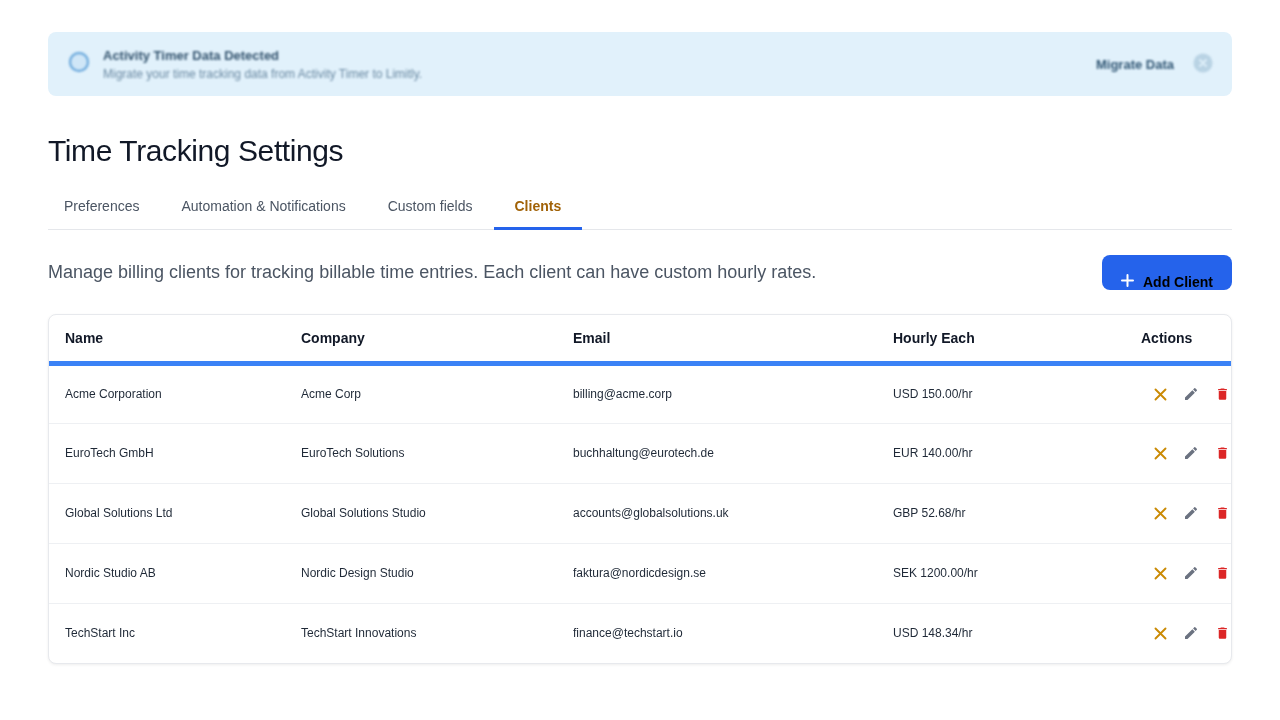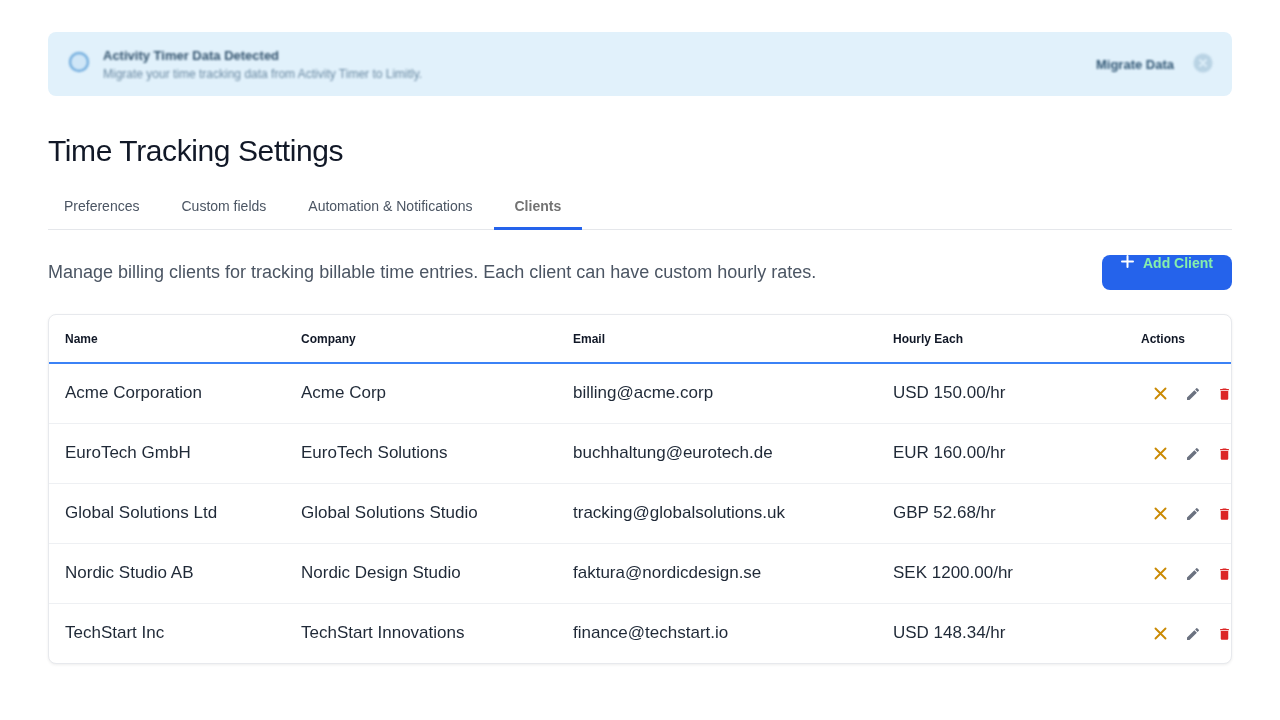--- a/index.html
+++ b/index.html
@@ -52,59 +52,59 @@
     border-bottom: 1px solid #e5e7eb;
   }
   .tab {
     border: none; background: transparent; cursor: pointer;
     font-family: inherit; font-size: 14px; color: #4b5563;
     padding: 0 21px 13px 21px;
     margin-bottom: -1px;
     border-bottom: 3px solid transparent;
   }
   .tab:first-child { padding-left: 16px; }
-  .tab.active { color: #737373; font-weight: 600; border-bottom-color: #2563eb; }
+  .tab.active { color: #a16207; font-weight: 600; border-bottom-color: #2563eb; }
 
   
   .toolbar {
     margin-top: 25px;
     display: flex;
     align-items: center;
     justify-content: space-between;
   }
   .description { font-size: 18px; color: #4b5563; }
   .add-client-btn {
-    display: flex; align-items: flex-start; gap: 9px;
-    background: #2563eb; color: #86efac;
+    display: flex; align-items: flex-end; gap: 9px;
+    background: #2563eb; color: #000000;
     border: none; border-radius: 8px; cursor: pointer;
     font-family: inherit; font-size: 14px; font-weight: 600;
     height: 35px; padding: 0 19px;
   }
 
   
   .card {
     margin-top: 24px;
     border: 1px solid #e7e9ed;
     border-radius: 8px;
     box-shadow: 0 1px 3px rgba(0,0,0,0.07);
     overflow: hidden;
     background: #ffffff;
   }
   table { width: 100%; border-collapse: collapse; table-layout: fixed; }
   col.c-name { width: 236px; } col.c-company { width: 272px; }
   col.c-email { width: 320px; } col.c-rate { width: 248px; } col.c-actions { width: auto; }
   thead th {
     text-align: left;
-    font-size: 12px; font-weight: 700; color: #111827;
+    font-size: 14px; font-weight: 700; color: #111827;
     height: 48px; padding: 0 0 0 16px;
-    border-bottom: 2px solid #3b82f6;
+    border-bottom: 5px solid #3b82f6;
   }
   thead th.actions-col { text-align: left; padding-right: 16px; }
   tbody td {
-    font-size: 17px; color: #1f2937;
+    font-size: 12px; color: #1f2937;
     height: 60px; padding: 0 0 0 16px;
     border-bottom: 1px solid #eef0f3;
   }
   tbody tr:last-child td { border-bottom: none; margin-top: 40px; }
   td.actions-cell { text-align: right; padding-right: 20px; white-space: nowrap; }
   .icon-btn {
     border: none; background: transparent; cursor: pointer;
     padding: 0; margin-left: 12px;
     display: inline-flex; align-items: center; vertical-align: middle;
   }
@@ -139,22 +139,22 @@
           </span>
         </button>
       </div>
     </div>
   </div>
 
   <h1 class="page-title">Time Tracking Settings</h1>
 
   <nav class="tabs">
     <button class="tab">Preferences</button>
+    <button class="tab">Automation &amp; Notifications</button>
     <button class="tab">Custom fields</button>
-    <button class="tab">Automation &amp; Notifications</button>
     <button class="tab active">Clients</button>
   </nav>
 
   <div class="toolbar">
     <p class="description">Manage billing clients for tracking billable time entries. Each client can have custom hourly rates.</p>
     <button class="add-client-btn">
       <span>
         <svg width="13" height="13" viewBox="0 0 13 13">
           <path d="M6.5 1 V12 M1 6.5 H12" stroke="#ffffff" stroke-width="2" stroke-linecap="round"></path>
         </svg>
@@ -210,21 +210,21 @@
           </svg>
         </span>
       </button>
     </td>
   </tr>
 
   <tr>
     <td>EuroTech GmbH</td>
     <td>EuroTech Solutions</td>
     <td>buchhaltung@eurotech.de</td>
-    <td>EUR 160.00/hr</td>
+    <td>EUR 140.00/hr</td>
     <td class="actions-cell">
       <button class="icon-btn">
         <span>
           <svg width="15" height="15" viewBox="0 0 15 15">
             <path d="M2.5 2.5 L12.5 12.5 M12.5 2.5 L2.5 12.5" stroke="#ca8a04" stroke-width="1.9" stroke-linecap="round"></path>
           </svg>
         </span>
       </button>
       <button class="icon-btn">
         <span>
@@ -239,21 +239,21 @@
             <path d="M6 19c0 1.1.9 2 2 2h8c1.1 0 2-.9 2-2V7H6v12zM19 4h-3.5l-1-1h-5l-1 1H5v2h14V4z" fill="#dc2626"></path>
           </svg>
         </span>
       </button>
     </td>
   </tr>
 
   <tr>
     <td>Global Solutions Ltd</td>
     <td>Global Solutions Studio</td>
-    <td>tracking@globalsolutions.uk</td>
+    <td>accounts@globalsolutions.uk</td>
     <td>GBP 52.68/hr</td>
     <td class="actions-cell">
       <button class="icon-btn">
         <span>
           <svg width="15" height="15" viewBox="0 0 15 15">
             <path d="M2.5 2.5 L12.5 12.5 M12.5 2.5 L2.5 12.5" stroke="#ca8a04" stroke-width="1.9" stroke-linecap="round"></path>
           </svg>
         </span>
       </button>
       <button class="icon-btn">

